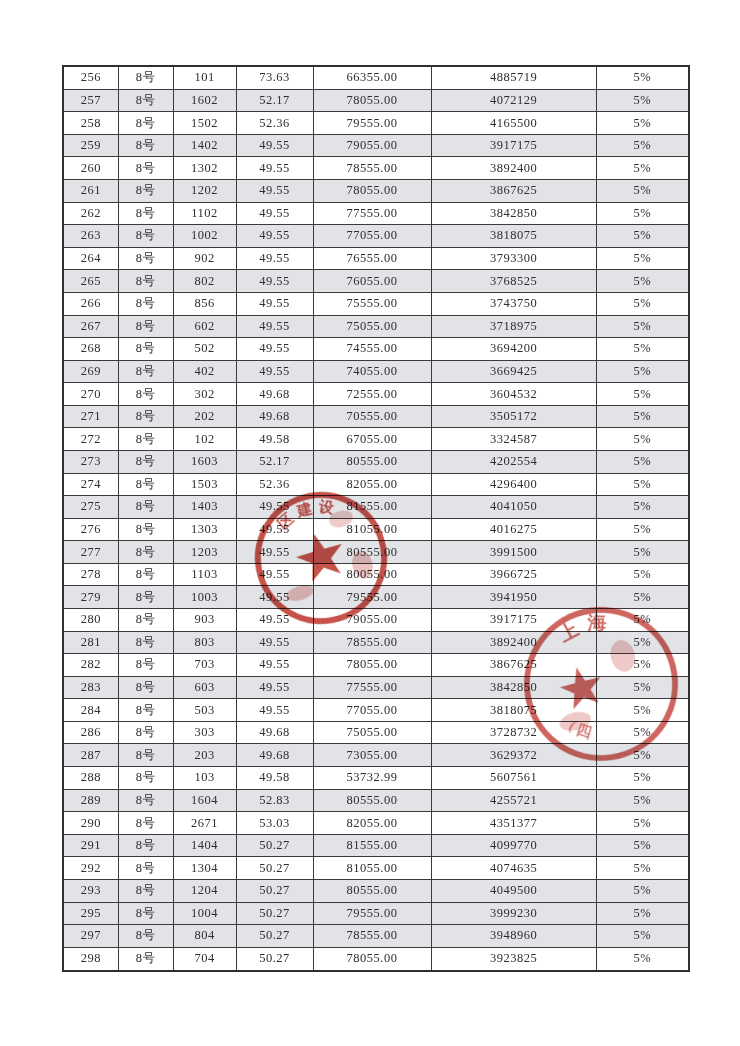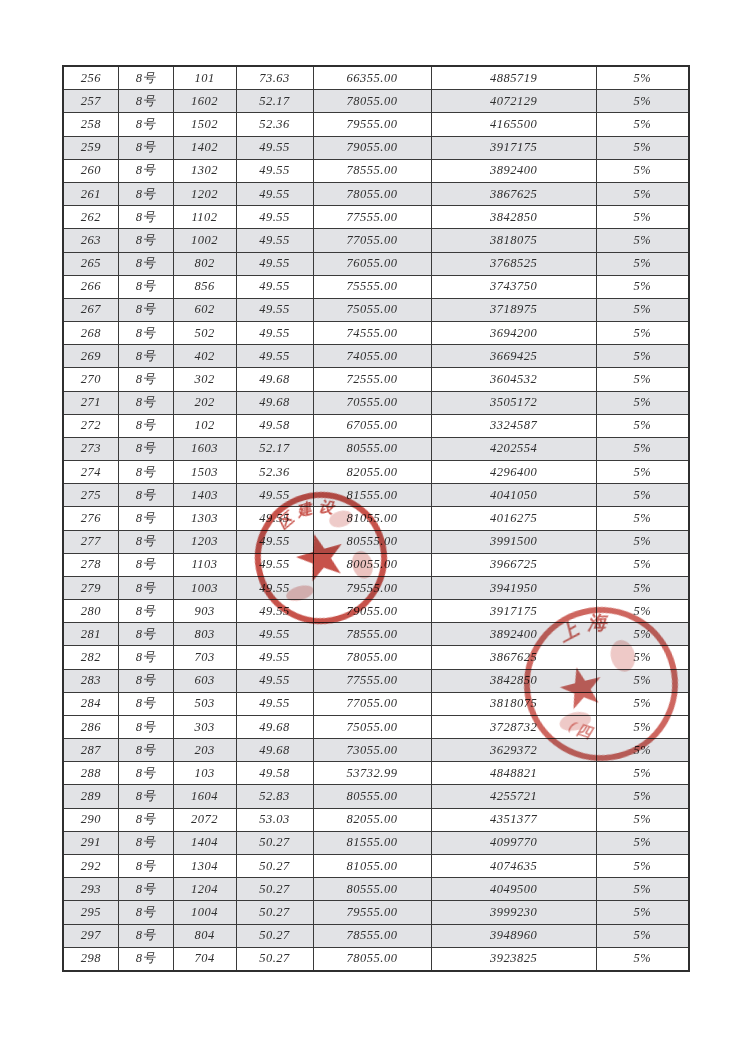--- a/index.html
+++ b/index.html
@@ -2,21 +2,20 @@
 <html><head>
 <meta charset="utf-8">
 <style>
   html,body{margin:0;padding:0;background:#ffffff;}
   .page{
     position:relative;
     width:740px;height:1046px;
     background:#ffffff;
     overflow:hidden;
     font-family:"Liberation Serif","DejaVu Serif",serif;
-    font-style:italic;
   }
   .price-table{
     position:absolute;
     left:62px;top:65px;
     width:626px;height:907px;
     border-collapse:collapse;
     table-layout:fixed;
     font-size:12.5px;
     color:#2e2e2e;
   }
@@ -125,20 +124,29 @@
         </tr>
         <tr class="shaded">
           <td>263</td>
           <td>8号</td>
           <td>1002</td>
           <td>49.55</td>
           <td>77055.00</td>
           <td>3818075</td>
           <td>5%</td>
         </tr>
+        <tr>
+          <td>264</td>
+          <td>8号</td>
+          <td>902</td>
+          <td>49.55</td>
+          <td>76555.00</td>
+          <td>3793300</td>
+          <td>5%</td>
+        </tr>
         <tr class="shaded">
           <td>265</td>
           <td>8号</td>
           <td>802</td>
           <td>49.55</td>
           <td>76055.00</td>
           <td>3768525</td>
           <td>5%</td>
         </tr>
         <tr>
@@ -329,36 +337,36 @@
           <td>73055.00</td>
           <td>3629372</td>
           <td>5%</td>
         </tr>
         <tr>
           <td>288</td>
           <td>8号</td>
           <td>103</td>
           <td>49.58</td>
           <td>53732.99</td>
-          <td>4848821</td>
+          <td>5607561</td>
           <td>5%</td>
         </tr>
         <tr class="shaded">
           <td>289</td>
           <td>8号</td>
           <td>1604</td>
           <td>52.83</td>
           <td>80555.00</td>
           <td>4255721</td>
           <td>5%</td>
         </tr>
         <tr>
           <td>290</td>
           <td>8号</td>
-          <td>2072</td>
+          <td>2671</td>
           <td>53.03</td>
           <td>82055.00</td>
           <td>4351377</td>
           <td>5%</td>
         </tr>
         <tr class="shaded">
           <td>291</td>
           <td>8号</td>
           <td>1404</td>
           <td>50.27</td>

